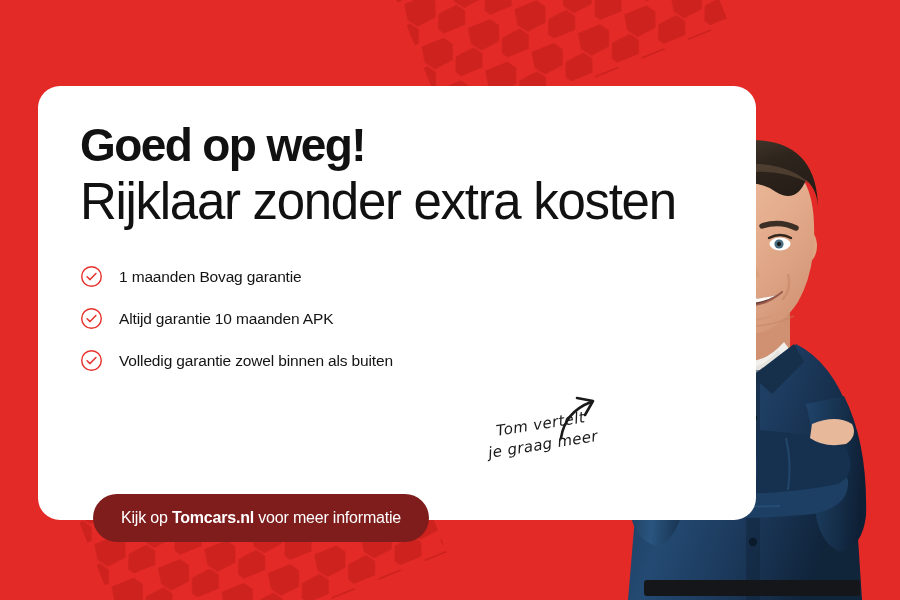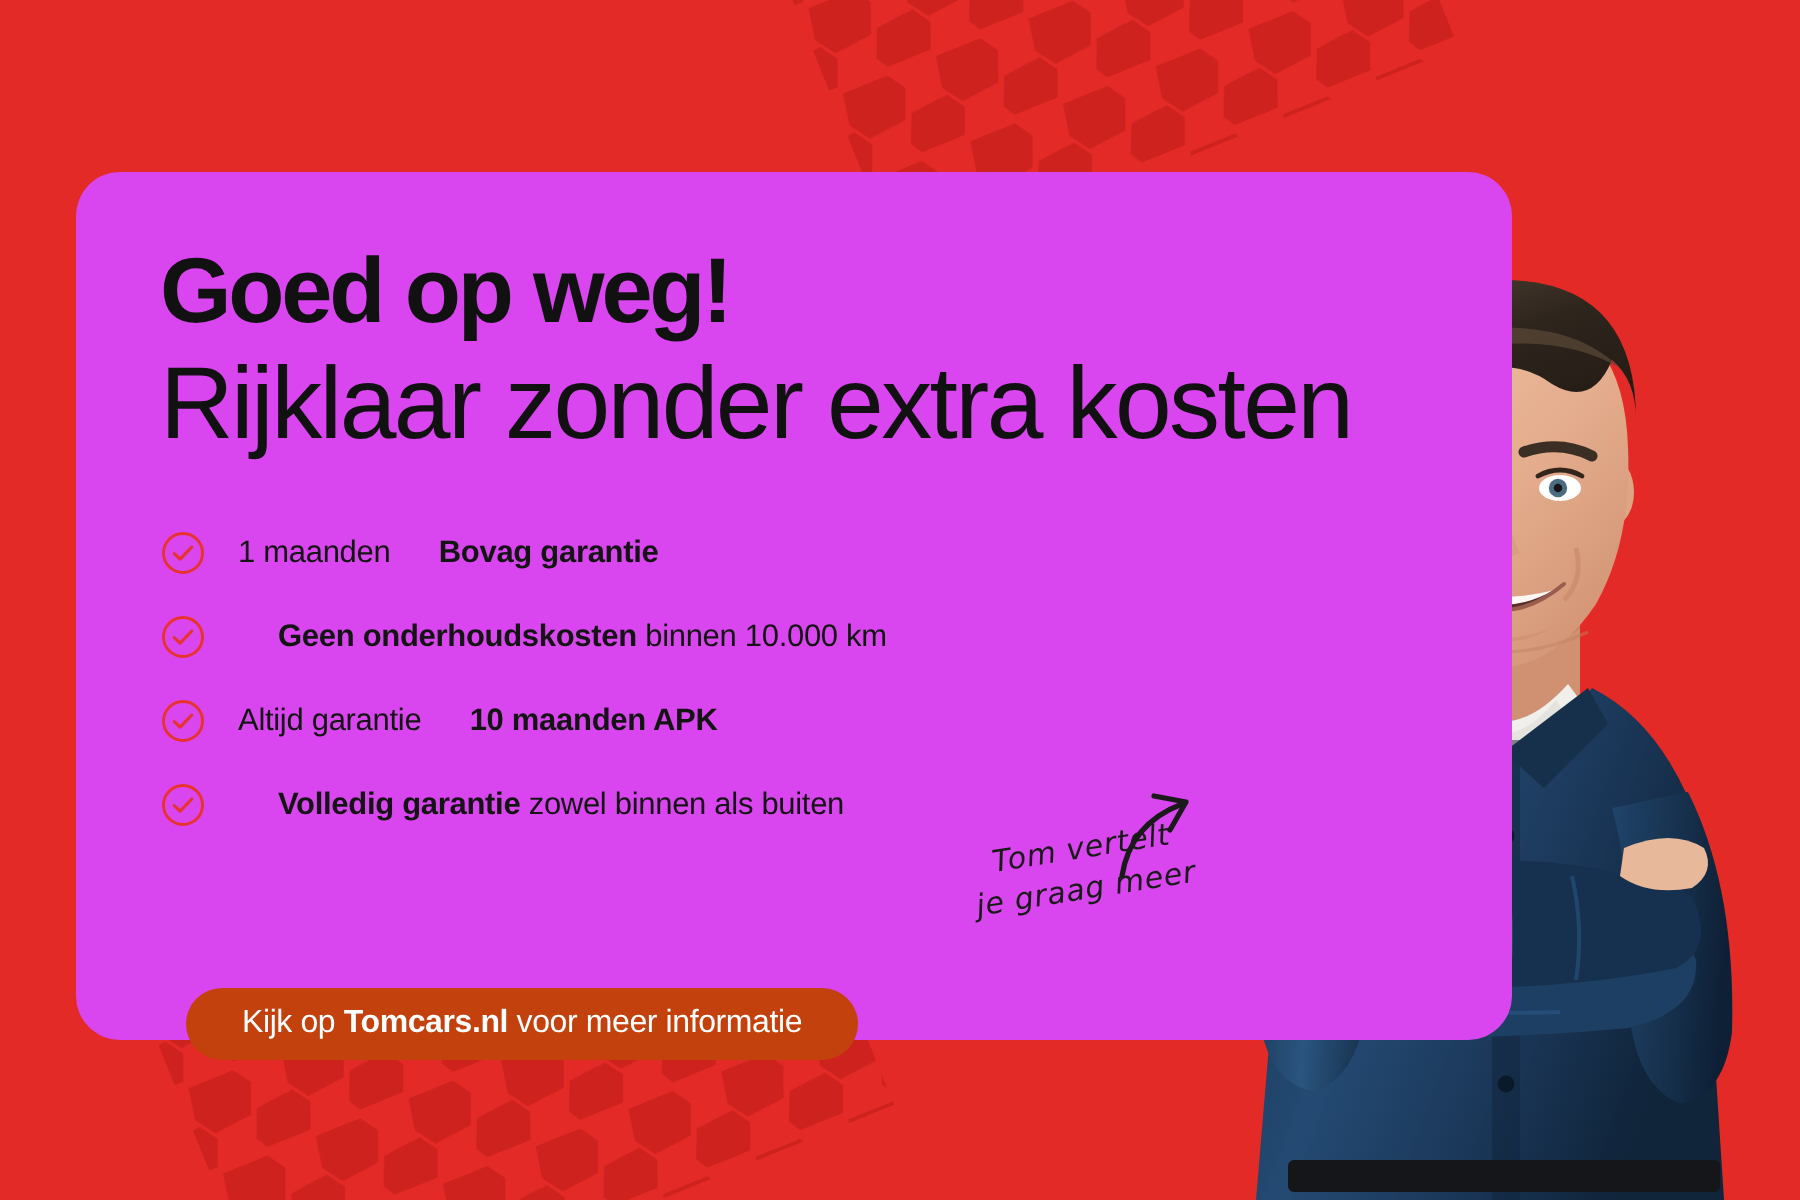--- a/index.html
+++ b/index.html
@@ -40,21 +40,21 @@
     transform-origin: top left;
   }
 
   
   .card {
     position: absolute;
     left: 38px;
     top: 86px;
     width: 718px;
     height: 434px;
-    background: #d946ef;
+    background: #ffffff;
     border-radius: 22px;
   }
 
   
   .headline-wrap {
     position: absolute;
     left: 42px;
     top: 36px;
   }
   .headline-1 {
@@ -97,32 +97,31 @@
     display: block;
   }
   .feature-text {
     font-size: 15.5px;
     color: #141414;
     font-weight: 400;
     letter-spacing: -0.15px;
     white-space: nowrap;
   }
   .feature-text b {
-    font-weight: 700;
-    margin-left: 20px;
+    font-weight: 400;
   }
 
   
   .cta {
     position: absolute;
     left: 93px;
     top: 494px;
-    height: 36px;
+    height: 48px;
     padding: 0 28px;
-    background: #c2410c;
+    background: #7f1d1d;
     border-radius: 26px;
     display: flex;
     align-items: center;
     justify-content: center;
     border: none;
     cursor: pointer;
   }
   .cta-text {
     color: #ffffff;
     font-size: 16px;
@@ -322,27 +321,20 @@
 
       <div class="feature-row">
         <svg class="check-icon" viewBox="0 0 24 24">
           <circle cx="12" cy="12" r="10.2" fill="none" stroke="#E8322C" stroke-width="1.5"></circle>
           <path d="M7.4 12.3 L10.5 15.2 L16.6 8.9" fill="none" stroke="#E8322C" stroke-width="1.6" stroke-linecap="round" stroke-linejoin="round"></path>
         </svg>
         <span class="feature-text"><span>1 maanden </span><b>Bovag garantie</b><span></span></span>
       </div>
 
 
-      <div class="feature-row">
-        <svg class="check-icon" viewBox="0 0 24 24">
-          <circle cx="12" cy="12" r="10.2" fill="none" stroke="#E8322C" stroke-width="1.5"></circle>
-          <path d="M7.4 12.3 L10.5 15.2 L16.6 8.9" fill="none" stroke="#E8322C" stroke-width="1.6" stroke-linecap="round" stroke-linejoin="round"></path>
-        </svg>
-        <span class="feature-text"><span></span><b>Geen onderhoudskosten</b><span> binnen 10.000 km</span></span>
-      </div>
 
       <div class="feature-row">
         <svg class="check-icon" viewBox="0 0 24 24">
           <circle cx="12" cy="12" r="10.2" fill="none" stroke="#E8322C" stroke-width="1.5"></circle>
           <path d="M7.4 12.3 L10.5 15.2 L16.6 8.9" fill="none" stroke="#E8322C" stroke-width="1.6" stroke-linecap="round" stroke-linejoin="round"></path>
         </svg>
         <span class="feature-text"><span>Altijd garantie </span><b>10 maanden APK</b><span></span></span>
       </div>
 
       <div class="feature-row">

